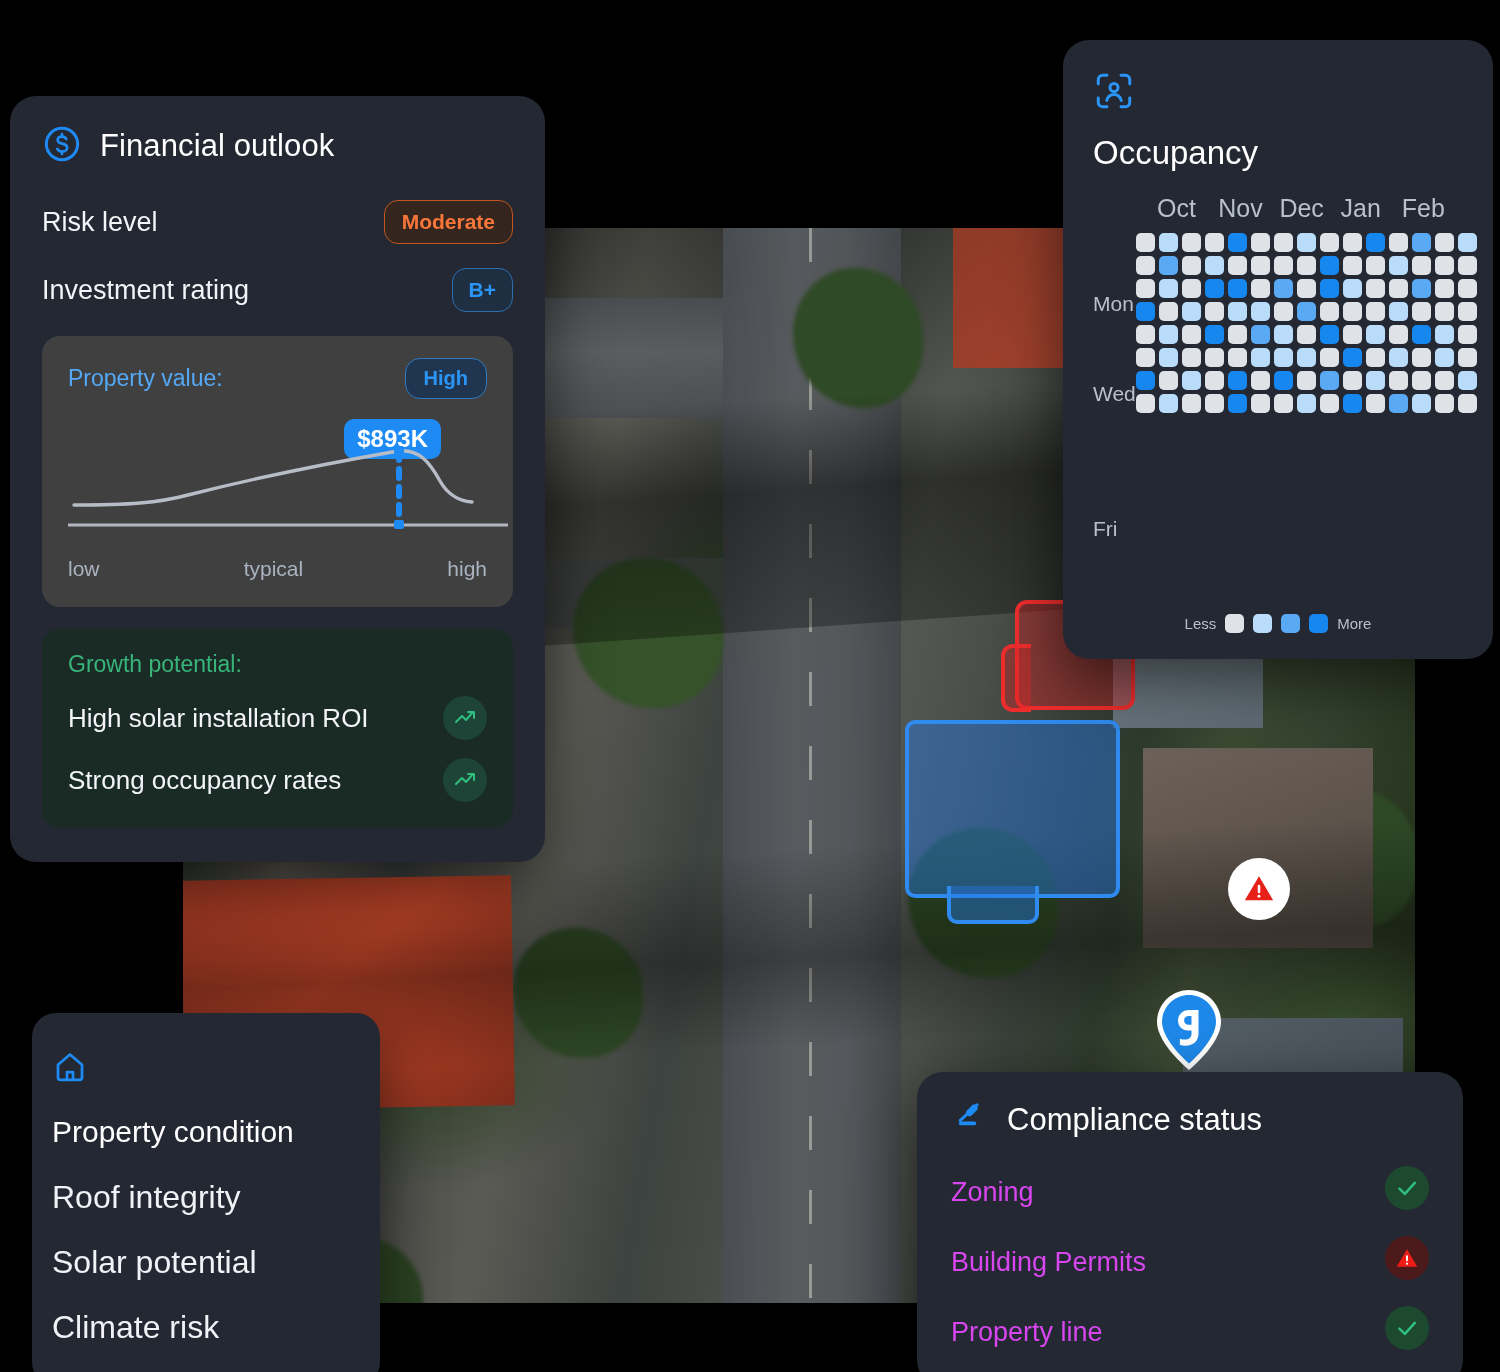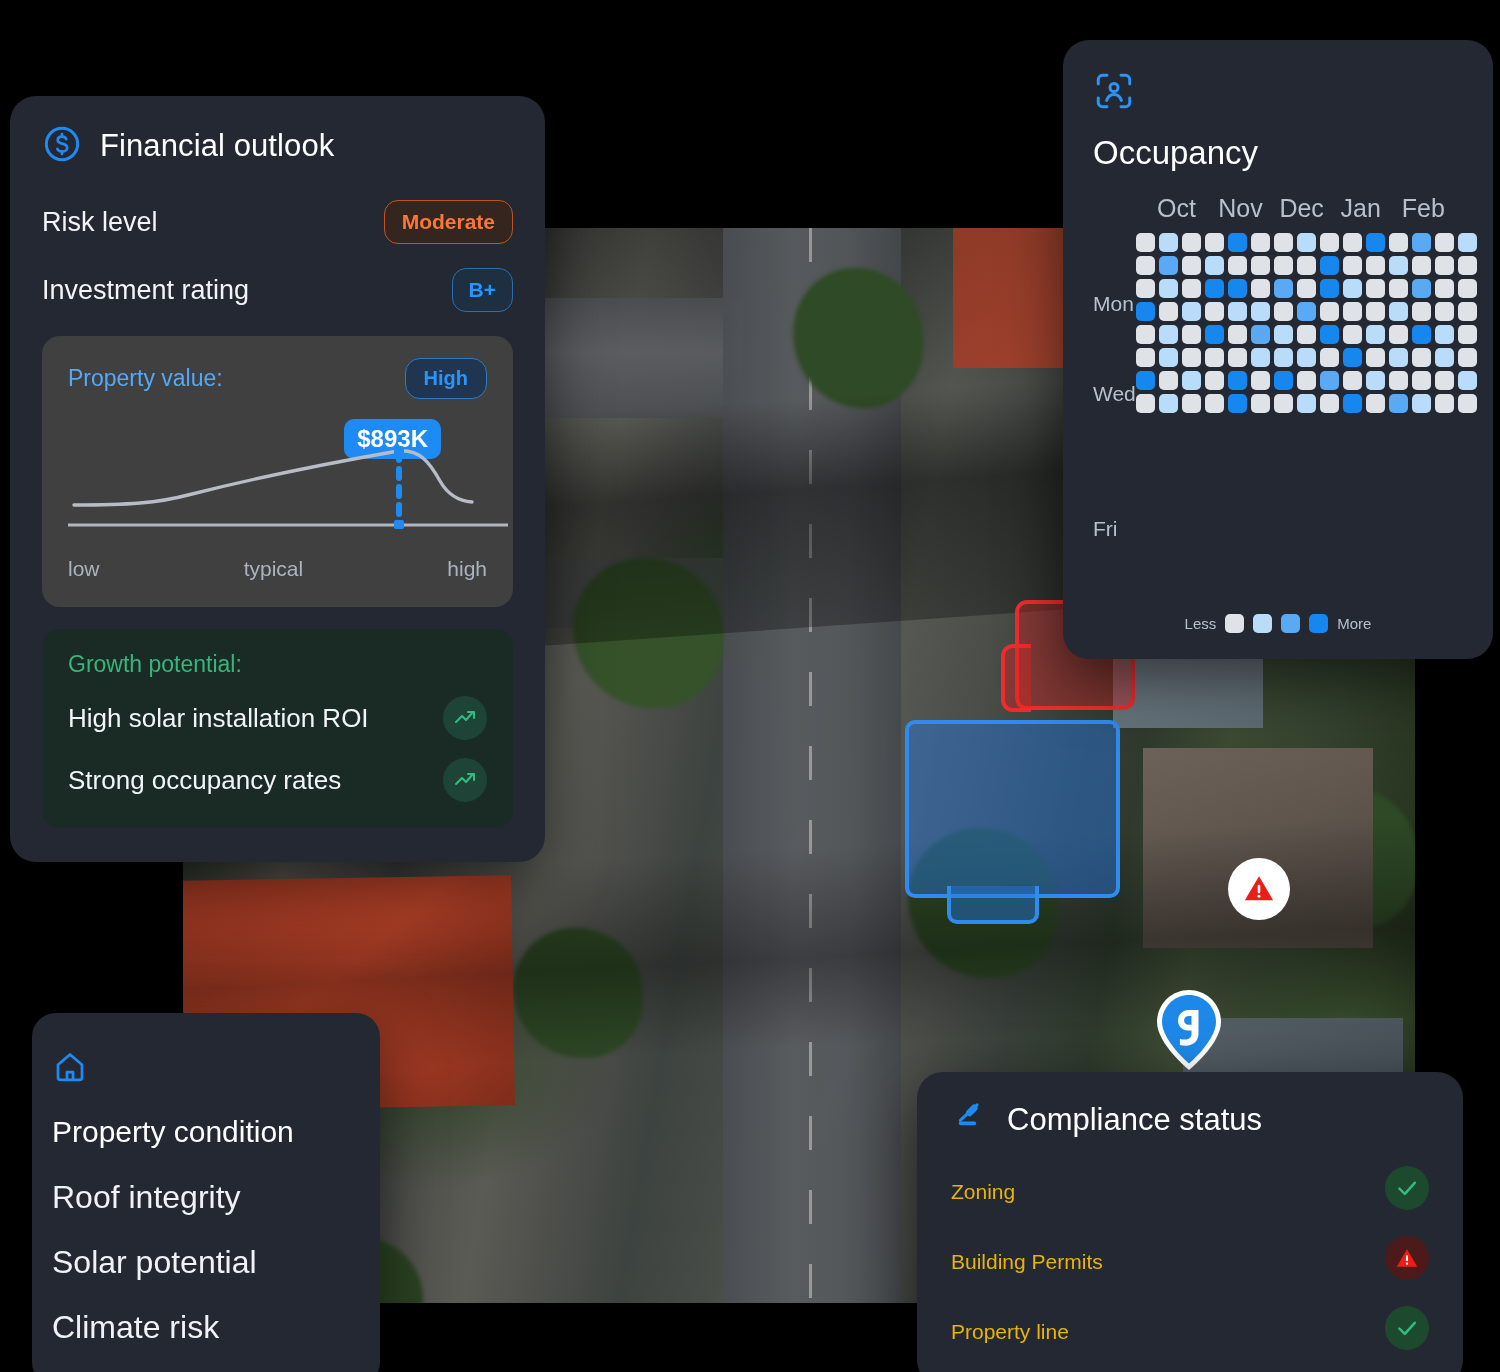--- a/index.html
+++ b/index.html
@@ -222,21 +222,21 @@
 
   
   #compliance-card { left: 917px; top: 1072px; width: 546px; padding: 28px 34px 36px; }
   .comp-head { display:flex; align-items:center; gap: 20px; margin-bottom: 26px; }
   .comp-title { font-size: 31px; color:#fff; font-weight:400; }
   .comp-row {
     display:flex; align-items:center; justify-content:space-between;
     margin-bottom: 26px;
   }
   .comp-row:last-child { margin-bottom: 0; }
-  .comp-text { font-size: 21px; color:#eab308;margin-top:8px; }
+  .comp-text { font-size: 27px; color:#d946ef;margin-top:8px; }
   .comp-icon { width: 44px; height: 44px; border-radius:50%; display:flex; align-items:center; justify-content:center; }
   .comp-icon.ok { background:#1d4a2e; }
   .comp-icon.warn { background:#4c1a1a; }
 </style>
 </head>
 <body>
 
 <div id="stage">
 
   <div class="map">

